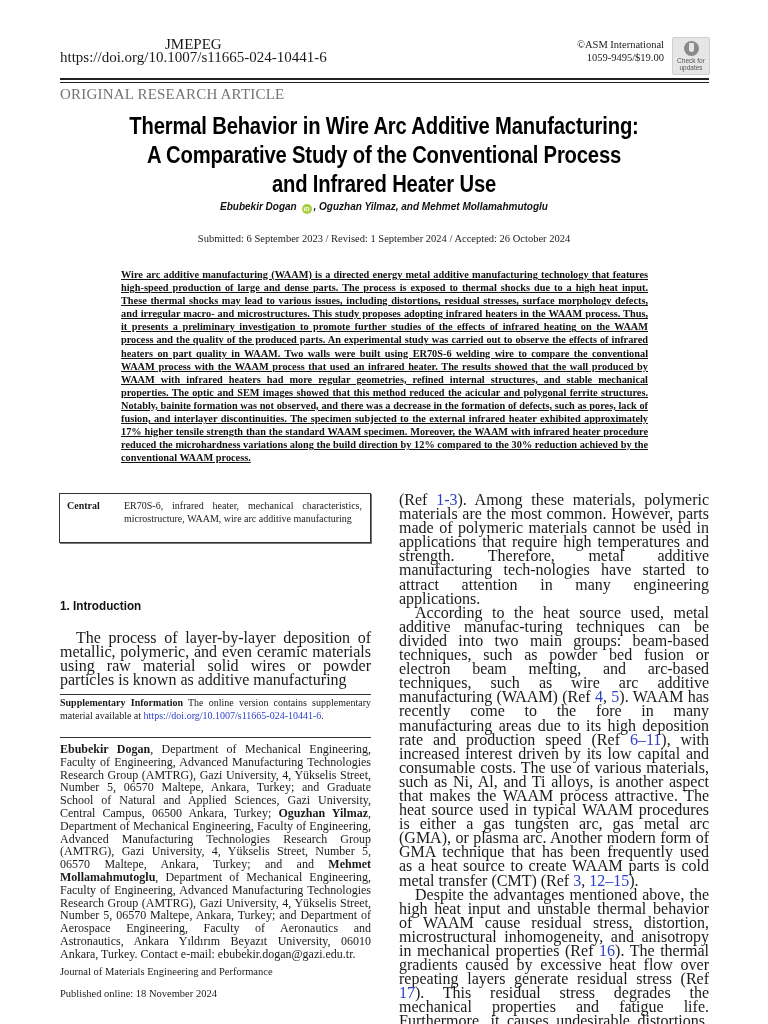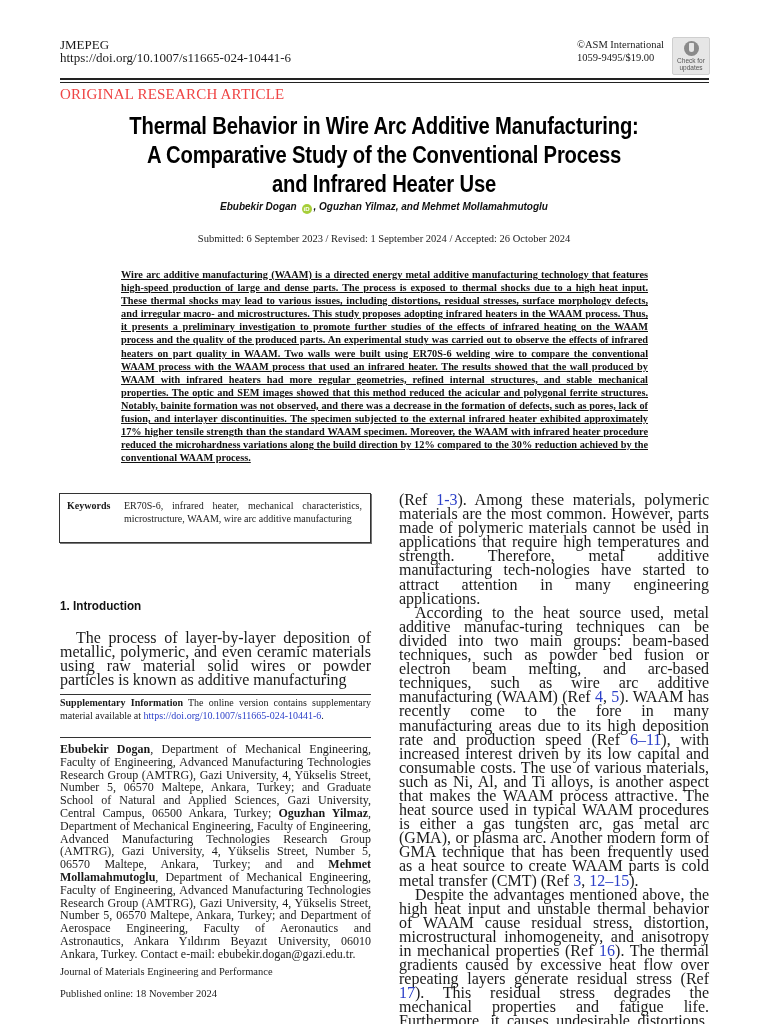--- a/index.html
+++ b/index.html
@@ -1,39 +1,39 @@
 <!DOCTYPE html>
 <html><head>
 <meta charset="utf-8">
 <style>
   html, body { margin: 0; padding: 0; background: #ffffff; }
   body {
     width: 768px; height: 1024px; position: relative; overflow: hidden;
     font-family: "Liberation Serif", serif; color: #1a1a1a;
   }
   .abs { position: absolute; }
-  .hdr-left { left: 60px; top: 38px; font-size: 13px; line-height: 13px; }
-  .hdr-right { right: 104px; top: 38px; font-size: 10.5px; line-height: 13px; }
+  .hdr-left { left: 60px; top: 38px; font-size: 15px; line-height: 13px; text-align: center; }
+  .hdr-right { right: 104px; top: 38px; font-size: 10.5px; line-height: 13px; text-align: right; }
   .crossmark {
     left: 672px; top: 37px; width: 36px; height: 36px;
     background: #e6e6e6; border: 1px solid #cfcfcf; border-radius: 2px;
     display: flex; flex-direction: column; align-items: center; justify-content: flex-start;
   }
   .crossmark .circ {
     width: 15px; height: 15px; border-radius: 50%; background: #8a8a8a; margin-top: 3px;
     position: relative;
   }
   .crossmark .circ::after {
     content: ""; position: absolute; left: 5px; top: 2px; width: 5px; height: 9px;
     background: #e6e6e6; border-radius: 1px 1px 3px 3px;
   }
   .crossmark .txt { font-family: "Liberation Sans", sans-serif; font-size: 6.5px; line-height: 7px; color: #555; text-align: center; margin-top: 1px; }
   .rule-top1 { left: 60px; top: 78px; width: 649px; height: 2px; background: #222; }
   .rule-top2 { left: 60px; top: 82px; width: 649px; height: 1px; background: #222; }
-  .article-type { left: 60px; top: 86px; font-size: 15px; letter-spacing: 0.2px; color: #ef4444; }
+  .article-type { left: 60px; top: 86px; font-size: 15px; letter-spacing: 0.2px; color: #737373; }
   .title {
     left: 30px; top: 112px; width: 708px; text-align: center;
     font-family: "Liberation Sans", sans-serif; font-weight: bold; font-size: 23.5px;
     line-height: 29px; color: #000; letter-spacing: -0.2px;
     transform: scaleX(0.86); transform-origin: center top;
   }
   .authors {
     left: 0; top: 201px; width: 768px; text-align: center;
     font-family: "Liberation Sans", sans-serif; font-weight: bold; font-style: italic;
     font-size: 10px; color: #111;
@@ -104,21 +104,21 @@
 <div class="abs authors">
   <span>Ebubekir Dogan</span>
   <span class="orcid">iD</span><span>, Oguzhan Yilmaz, and Mehmet Mollamahmutoglu</span>
 </div>
 
 <div class="abs dates">Submitted: 6 September 2023 / Revised: 1 September 2024 / Accepted: 26 October 2024</div>
 
 <div class="abs abstract">Wire arc additive manufacturing (WAAM) is a directed energy metal additive manufacturing technology that features high-speed production of large and dense parts. The process is exposed to thermal shocks due to a high heat input. These thermal shocks may lead to various issues, including distortions, residual stresses, surface morphology defects, and irregular macro- and microstructures. This study proposes adopting infrared heaters in the WAAM process. Thus, it presents a preliminary investigation to promote further studies of the effects of infrared heating on the WAAM process and the quality of the produced parts. An experimental study was carried out to observe the effects of infrared heaters on part quality in WAAM. Two walls were built using ER70S-6 welding wire to compare the conventional WAAM process with the WAAM process that used an infrared heater. The results showed that the wall produced by WAAM with infrared heaters had more regular geometries, refined internal structures, and stable mechanical properties. The optic and SEM images showed that this method reduced the acicular and polygonal ferrite structures. Notably, bainite formation was not observed, and there was a decrease in the formation of defects, such as pores, lack of fusion, and interlayer discontinuities. The specimen subjected to the external infrared heater exhibited approximately 17% higher tensile strength than the standard WAAM specimen. Moreover, the WAAM with infrared heater procedure reduced the microhardness variations along the build direction by 12% compared to the 30% reduction achieved by the conventional WAAM process.</div>
 
 <div class="abs kw-box"></div>
-<div class="abs kw-label">Keywords</div>
+<div class="abs kw-label">Central</div>
 <div class="abs kw-text">ER70S-6, infrared heater, mechanical characteristics, microstructure, WAAM, wire arc additive manufacturing</div>
 
 <div class="abs sec-head">1.  Introduction</div>
 <div class="abs col-text intro-left">The process of layer-by-layer deposition of metallic, polymeric, and even ceramic materials using raw material solid wires or powder particles is known as additive manufacturing</div>
 
 <div class="abs supp-rule1"></div>
 <div class="abs supp"><b>Supplementary Information</b><span> The online version contains supplementary material available at </span><a class="link">https://doi.org/10.1007/s11665-024-10441-6</a><span>.</span></div>
 <div class="abs supp-rule2"></div>
 
 <div class="abs affil"><b>Ebubekir Dogan</b><span>, Department of Mechanical Engineering, Faculty of Engineering, Advanced Manufacturing Technologies Research Group (AMTRG), Gazi University, 4, Yükselis Street, Number 5, 06570 Maltepe, Ankara, Turkey; and Graduate School of Natural and Applied Sciences, Gazi University, Central Campus, 06500 Ankara, Turkey; </span><b>Oguzhan Yilmaz</b><span>, Department of Mechanical Engineering, Faculty of Engineering, Advanced Manufacturing Technologies Research Group (AMTRG), Gazi University, 4, Yükselis Street, Number 5, 06570 Maltepe, Ankara, Turkey; and and </span><b>Mehmet Mollamahmutoglu</b><span>, Department of Mechanical Engineering, Faculty of Engineering, Advanced Manufacturing Technologies Research Group (AMTRG), Gazi University, 4, Yükselis Street, Number 5, 06570 Maltepe, Ankara, Turkey; and Department of Aerospace Engineering, Faculty of Aeronautics and Astronautics, Ankara Yıldırım Beyazıt University, 06010 Ankara, Turkey. Contact e-mail: ebubekir.dogan@gazi.edu.tr.</span></div>

